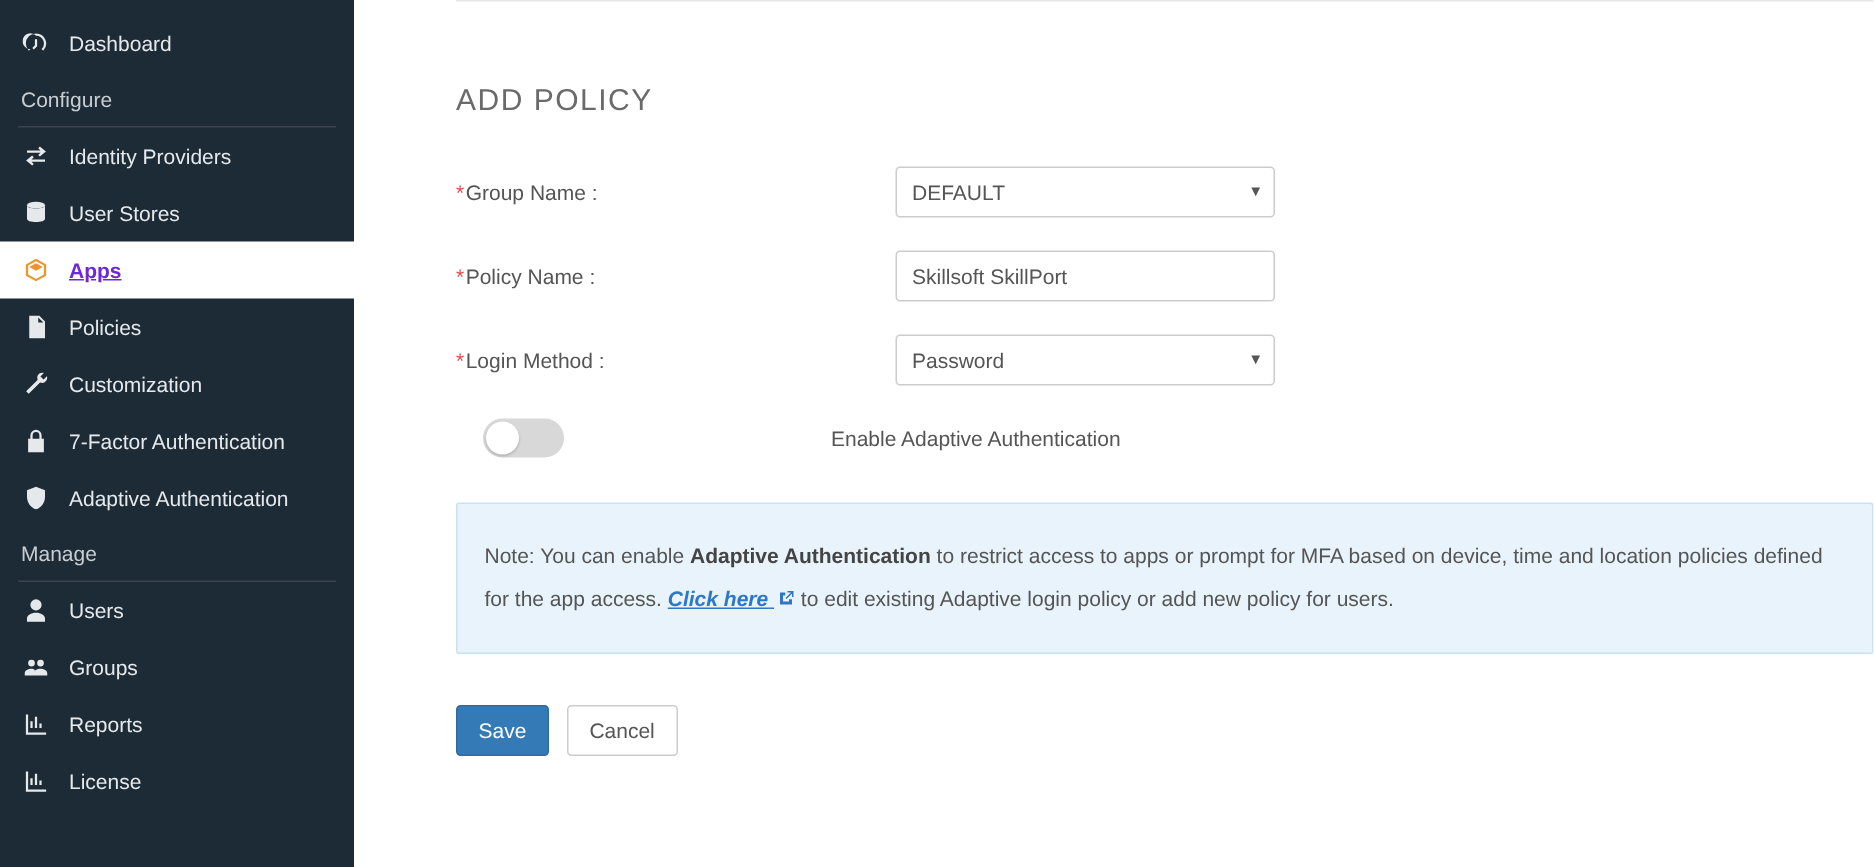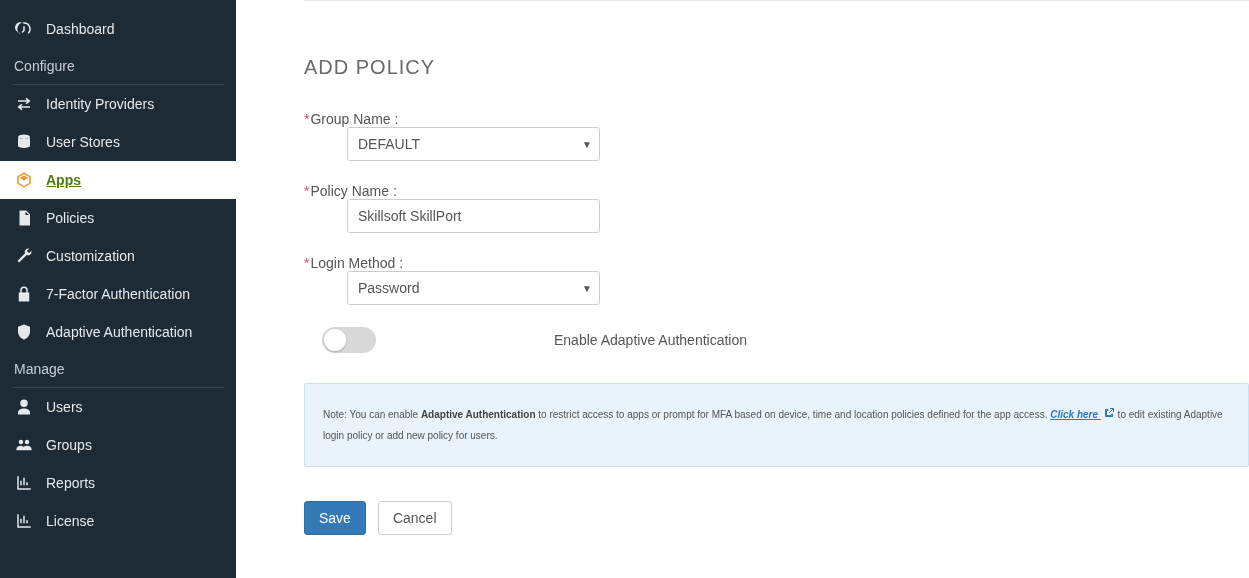--- a/index.html
+++ b/index.html
@@ -6,21 +6,21 @@
   body { font-family: "Helvetica Neue", Helvetica, Arial, sans-serif; font-size: 14px; color: #555; background: #fff; width: 1249px; height: 578px; overflow: hidden; }
   .sidebar { position: absolute; left: 0; top: 0; width: 236px; height: 578px; background: #1c2b36; color: #aab3bb; padding: 10px 0 0 0; }
   .sidebar-item { display: flex; align-items: center; padding: 9px 24px 9px 14px; cursor: pointer; font-size: 14px; color: #e6e9ec; }
   .sidebar-item.active { background: #fff; color: #333; }
   .sidebar-item .icon { width: 20px; height: 20px; margin-right: 12px; display: inline-flex; align-items: center; justify-content: center; }
   .sidebar-section { padding: 10px 14px 10px 14px; color: #c8cdd2; font-size: 14px; }
   .sidebar-divider { border: none; border-top: 1px solid #3a4651; margin: 0 12px; }
   .main { position: absolute; left: 236px; top: 0; right: 0; bottom: 0; padding: 0 0 0 68px; overflow: hidden; background: #fff; }
   .divider-top { border-top: 1px solid #e6e6e6; margin-right: 0; margin-left: 0; }
   h3.page-title { font-size: 20px; font-weight: 400; color: #6a6a6a; letter-spacing: 1px; margin: 55px 0 32px 0; }
-  .form-row { display: flex; align-items: flex-start; margin-bottom: 22px; flex-direction: column; }
+  .form-row { display: flex; align-items: center; margin-bottom: 22px; }
   .form-label { width: 250px; color: #555; font-size: 14px; }
   .form-label .req { color: #d9534f; margin-right: 1px; }
   .form-control-wrap { width: 296px; padding-left: 43px; }
   select.form-control, input.form-control { width: 100%; height: 34px; padding: 6px 10px; border: 1px solid #ccc; border-radius: 3px; font-size: 14px; color: #555; background: #fff; }
   select.form-control { appearance: none; -webkit-appearance: none; background-image: none; }
   .select-wrap { position: relative; }
   .select-caret { position: absolute; right: 8px; top: 50%; transform: translateY(-50%); pointer-events: none; color: #555; font-size: 10px; }
   .toggle-row { display: flex; align-items: center; margin: 22px 0 30px 0; }
   .toggle-spacer { width: 18px; }
   .toggle-control-col { width: 232px; display: flex; align-items: center; }
@@ -29,21 +29,21 @@
     position: relative; width: 54px; height: 26px; background: #d8d8d8;
     border-radius: 13px; cursor: pointer; display: inline-block;
   }
   .toggle .knob {
     position: absolute; left: 2px; top: 2px; width: 22px; height: 22px;
     background: #fff; border-radius: 50%; box-shadow: 0 1px 2px rgba(0,0,0,0.2);
   }
   .info-box {
     background: #e8f3fb; border: 1px solid #c8e1f3; border-radius: 2px;
     padding: 20px 18px 20px 18px; margin: 18px 0 34px 0; color: #555;
-    line-height: 2.1; font-size: 10px;
+    line-height: 2.1; font-size: 14px;
   }
   .info-box strong { font-weight: 700; color: #444; }
   .info-box a { color: #2f77c6; font-style: italic; font-weight: 700; text-decoration: underline; }
   .ext-icon { display: inline-block; width: 12px; height: 12px; margin-left: 2px; vertical-align: -1px; }
   .btn-row { display: flex; gap: 12px; }
   .btn { height: 34px; padding: 0 14px; border-radius: 3px; font-size: 14px; cursor: pointer; }
   .btn-primary { background: #337ab7; color: #fff; border: 1px solid #2e6da4; }
   .btn-default { background: #fff; color: #555; border: 1px solid #ccc; }
   svg { display: block; }
 </style>
@@ -79,21 +79,21 @@
         </svg>
     </span>
     <span>User Stores</span>
   </div>
   <div class="sidebar-item active">
     <span class="icon">
       <svg viewBox="0 0 24 24" width="18" height="18" fill="#f0932b">
           <path d="M12 2l9 5v10l-9 5-9-5V7l9-5zm0 2.3L5 8v8l7 3.9 7-3.9V8l-7-3.7zM12 6l6 3.3-6 3.3-6-3.3L12 6z"></path>
         </svg>
     </span>
-    <span style="font-weight:600;color:#4d7c0f;text-decoration:underline;">Apps</span>
+    <span style="font-weight:600;color:#6d28d9;text-decoration:underline;">Apps</span>
   </div>
   <div class="sidebar-item">
     <span class="icon">
       <svg viewBox="0 0 24 24" width="18" height="18" fill="#e6e9ec">
           <path d="M6 2h9l5 5v15H6V2zm8 1.5V8h4.5L14 3.5zM8 11h8v2H8v-2zm0 4h8v2H8v-2z"></path>
         </svg>
     </span>
     <span>Policies</span>
   </div>
   <div class="sidebar-item">

